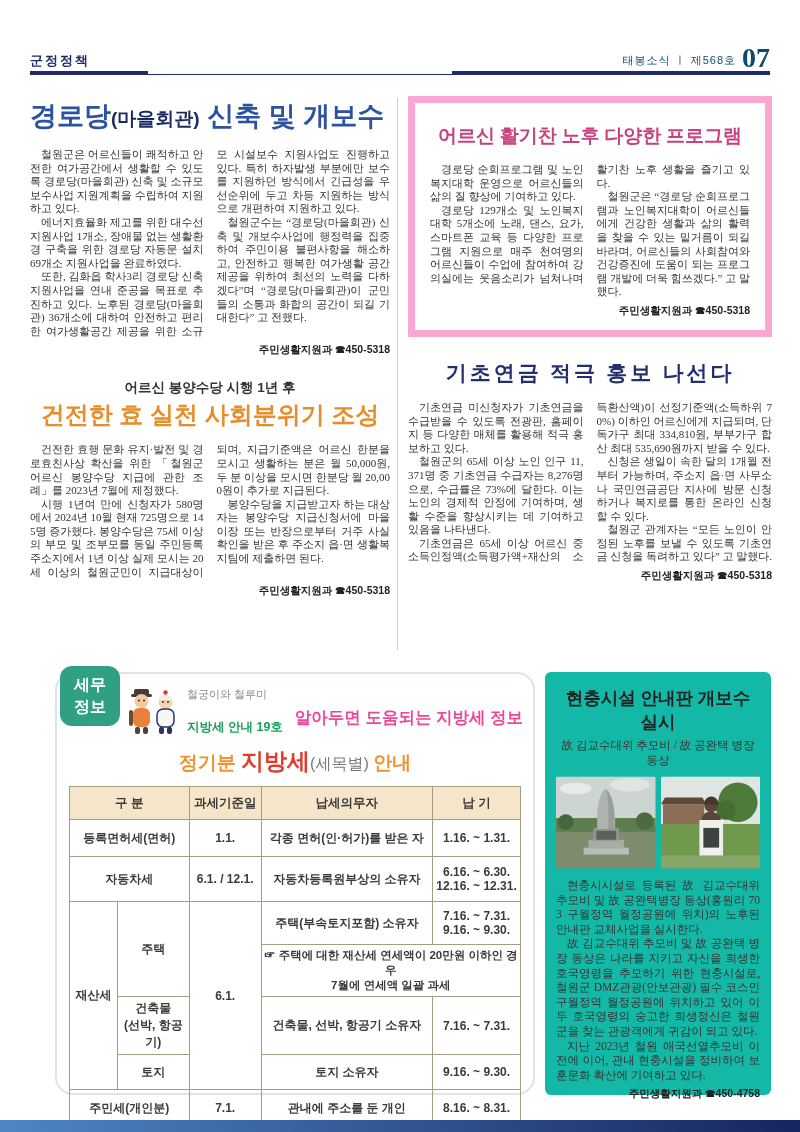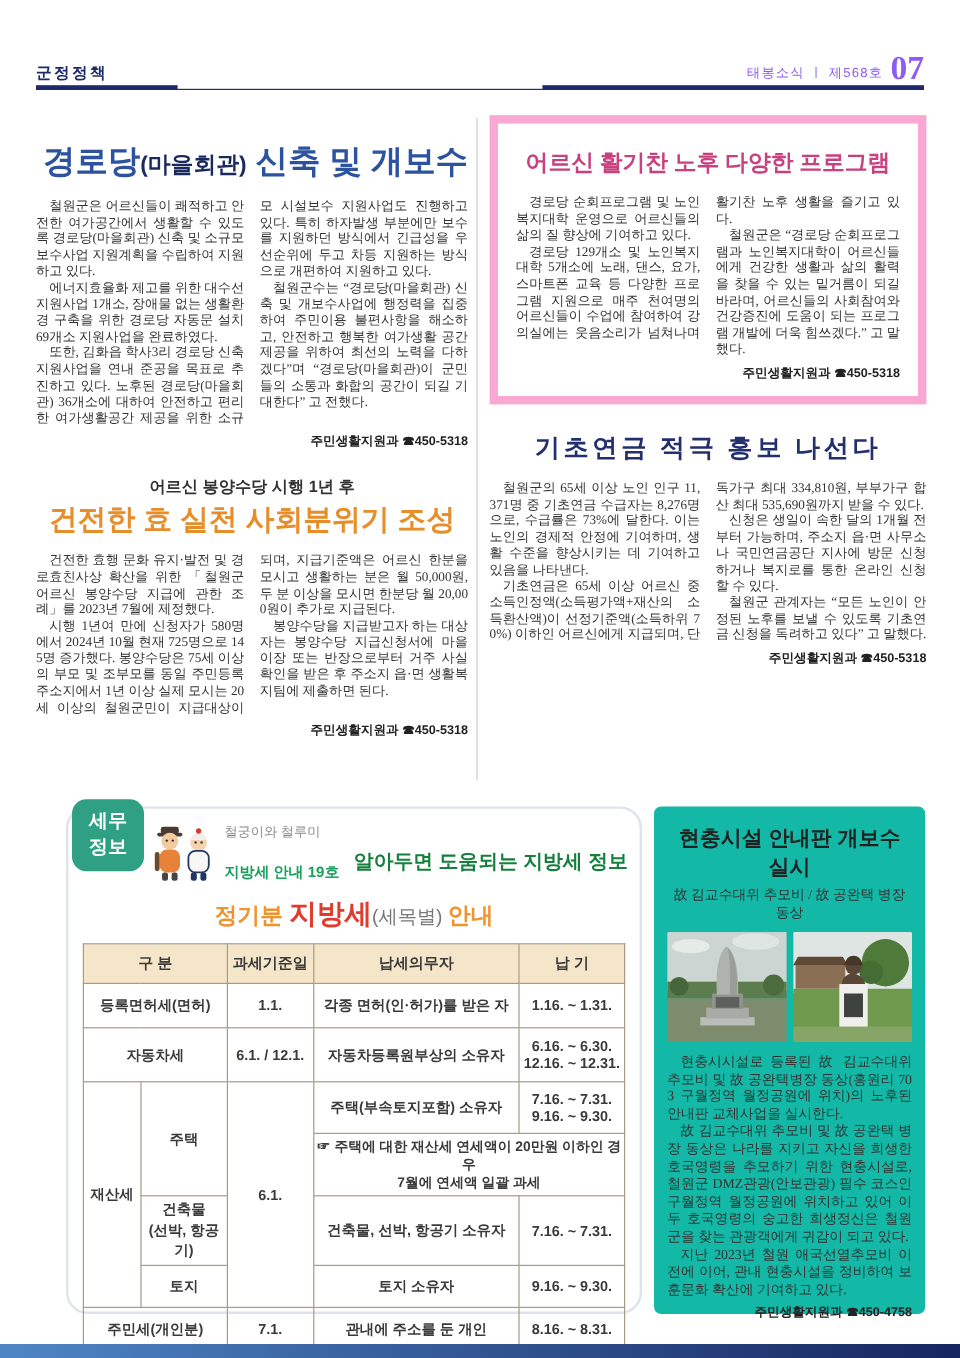--- a/index.html
+++ b/index.html
@@ -5,39 +5,39 @@
   html,body{margin:0;padding:0;}
   body{
     width:800px;height:1132px;position:relative;background:#ffffff;
     font-family:"Liberation Serif","DejaVu Serif",serif;color:#2b2b2b;
     overflow:hidden;
   }
   .sans{font-family:"Liberation Sans","DejaVu Sans",sans-serif;}
 
   
   .hdr-section{position:absolute;left:30px;top:52px;font-size:13px;font-weight:bold;color:#1e2a6a;letter-spacing:2px;}
-  .hdr-right{position:absolute;right:30px;top:44px;color:#8b5cf6;display:flex;align-items:flex-end;gap:6px;}
+  .hdr-right{position:absolute;right:30px;top:44px;color:#0c4a6e;display:flex;align-items:flex-end;gap:6px;}
   .hdr-masthead{font-size:11px;padding-bottom:4px;letter-spacing:1px;}
   .hdr-pageno{font-size:28px;font-weight:bold;font-family:"Liberation Serif",serif;line-height:1;}
   .rule-thin{position:absolute;left:30px;top:74px;width:740px;height:1px;background:#1e2a6a;}
   .rule-thick-l{position:absolute;left:30px;top:71px;width:118px;height:4px;background:#1e2a6a;}
   .rule-thick-r{position:absolute;left:452px;top:71px;width:318px;height:4px;background:#1e2a6a;}
 
   .v-divider{position:absolute;left:397px;top:98px;width:1px;height:552px;background:#cccccc;}
 
   
   .cols2{column-count:2;column-gap:13px;text-align:justify;word-break:break-all;
          font-size:11px;line-height:13.6px;color:#333;}
   .cols2 p{margin:0;text-indent:11px;}
   .contact{text-align:right;font-size:10.5px;color:#222;margin-top:5px;font-weight:bold;
            font-family:"Liberation Sans",sans-serif;}
 
   
   .col-left{position:absolute;left:30px;top:96px;width:360px;}
-  .a1-title{text-align:right;font-family:"Liberation Sans",sans-serif;font-weight:bold;margin:20px 0 14px 0;}
+  .a1-title{text-align:left;font-family:"Liberation Sans",sans-serif;font-weight:bold;margin:2px 0 14px 0;}
   .a1-main{font-size:27px;color:#2c52a0;}
   .a1-paren{font-size:19px;color:#1b2a5e;}
   .a1-rest{font-size:27px;color:#2c52a0;}
   .a2-kicker{text-align:center;font-size:13.5px;font-weight:bold;color:#333;margin:22px 0 2px 0;
              font-family:"Liberation Sans",sans-serif;}
   .a2-title{text-align:center;font-size:24px;font-weight:bold;color:#e78d2a;margin:0 0 12px 0;
             font-family:"Liberation Sans",sans-serif;}
 
   
   .col-right{position:absolute;left:408px;top:96px;width:364px;}
@@ -50,21 +50,21 @@
   
   .tax-box{position:absolute;left:55px;top:672px;width:480px;height:423px;border:2px solid #dfe3ea;
            border-radius:18px;background:#fff;box-sizing:border-box;}
   .tax-tab{position:absolute;left:3px;top:-8px;width:60px;height:60px;background:#2fa084;border-radius:12px;
            color:#fff;font-weight:bold;font-size:16px;display:flex;flex-direction:column;align-items:center;
            justify-content:center;line-height:1.35;font-family:"Liberation Sans",sans-serif;}
   .tax-head-row{display:flex;align-items:center;margin:12px 8px 0 70px;}
   .mascot-captions{margin-left:6px;line-height:1.3;font-family:"Liberation Sans",sans-serif;}
   .cap-top{font-size:11px;color:#8a8a8a;}
   .cap-bottom{font-size:12.5px;font-weight:bold;color:#18a05c;margin-top:17px;}
-  .tax-headline{margin-left:12px;font-size:16.5px;font-weight:bold;color:#15803d;
+  .tax-headline{margin-left:12px;font-size:16.5px;font-weight:bold;color:#ec4899;
                 font-family:"Liberation Sans",sans-serif;padding-top:14px;}
   .tax-title{text-align:center;margin-top:10px;font-family:"Liberation Sans",sans-serif;}
   .tt-prefix,.tt-suffix{font-size:19px;font-weight:bold;color:#f0932f;}
   .tt-main{font-size:23px;font-weight:bold;color:#e03c2d;}
   .tt-paren{font-size:16px;color:#777;}
 
   table.tax{border-collapse:collapse;margin:9px auto 0 auto;width:452px;
             font-family:"Liberation Sans",sans-serif;font-size:12px;font-weight:bold;color:#3a3a3a;}
   table.tax td{border:1px solid #a79b84;text-align:center;vertical-align:middle;padding:3px 2px;}
   table.tax tr.thead td{background:#f6e6c9;height:26px;font-size:12.5px;}
@@ -130,20 +130,21 @@
     <div class="cols2">
         <p>경로당 순회프로그램 및 노인복지대학 운영으로 어르신들의 삶의 질 향상에 기여하고 있다.</p>
         <p>경로당 129개소 및 노인복지대학 5개소에 노래, 댄스, 요가, 스마트폰 교육 등 다양한 프로그램 지원으로 매주 천여명의 어르신들이 수업에 참여하여 강의실에는 웃음소리가 넘쳐나며 활기찬 노후 생활을 즐기고 있다.</p>
         <p>철원군은 “경로당 순회프로그램과 노인복지대학이 어르신들에게 건강한 생활과 삶의 활력을 찾을 수 있는 밑거름이 되길 바라며, 어르신들의 사회참여와 건강증진에 도움이 되는 프로그램 개발에 더욱 힘쓰겠다.” 고 말했다.</p>
       </div>
     <div class="contact">주민생활지원과 ☎450-5318</div>
   </div>
 
   <div class="pension-title">기초연금 적극 홍보 나선다</div>
   <div class="cols2">
+      <p>기초연금 미신청자가 기초연금을 수급받을 수 있도록 전광판, 홈페이지 등 다양한 매체를 활용해 적극 홍보하고 있다.</p>
       <p>철원군의 65세 이상 노인 인구 11,371명 중 기초연금 수급자는 8,276명으로, 수급률은 73%에 달한다. 이는 노인의 경제적 안정에 기여하며, 생활 수준을 향상시키는 데 기여하고 있음을 나타낸다.</p>
       <p>기초연금은 65세 이상 어르신 중 소득인정액(소득평가액+재산의 소득환산액)이 선정기준액(소득하위 70%) 이하인 어르신에게 지급되며, 단독가구 최대 334,810원, 부부가구 합산 최대 535,690원까지 받을 수 있다.</p>
       <p>신청은 생일이 속한 달의 1개월 전부터 가능하며, 주소지 읍·면 사무소나 국민연금공단 지사에 방문 신청하거나 복지로를 통한 온라인 신청할 수 있다.</p>
       <p>철원군 관계자는 “모든 노인이 안정된 노후를 보낼 수 있도록 기초연금 신청을 독려하고 있다” 고 말했다.</p>
     </div>
   <div class="contact">주민생활지원과 ☎450-5318</div>
 </div>
 
 <div class="tax-box">
   <div class="tax-tab">

